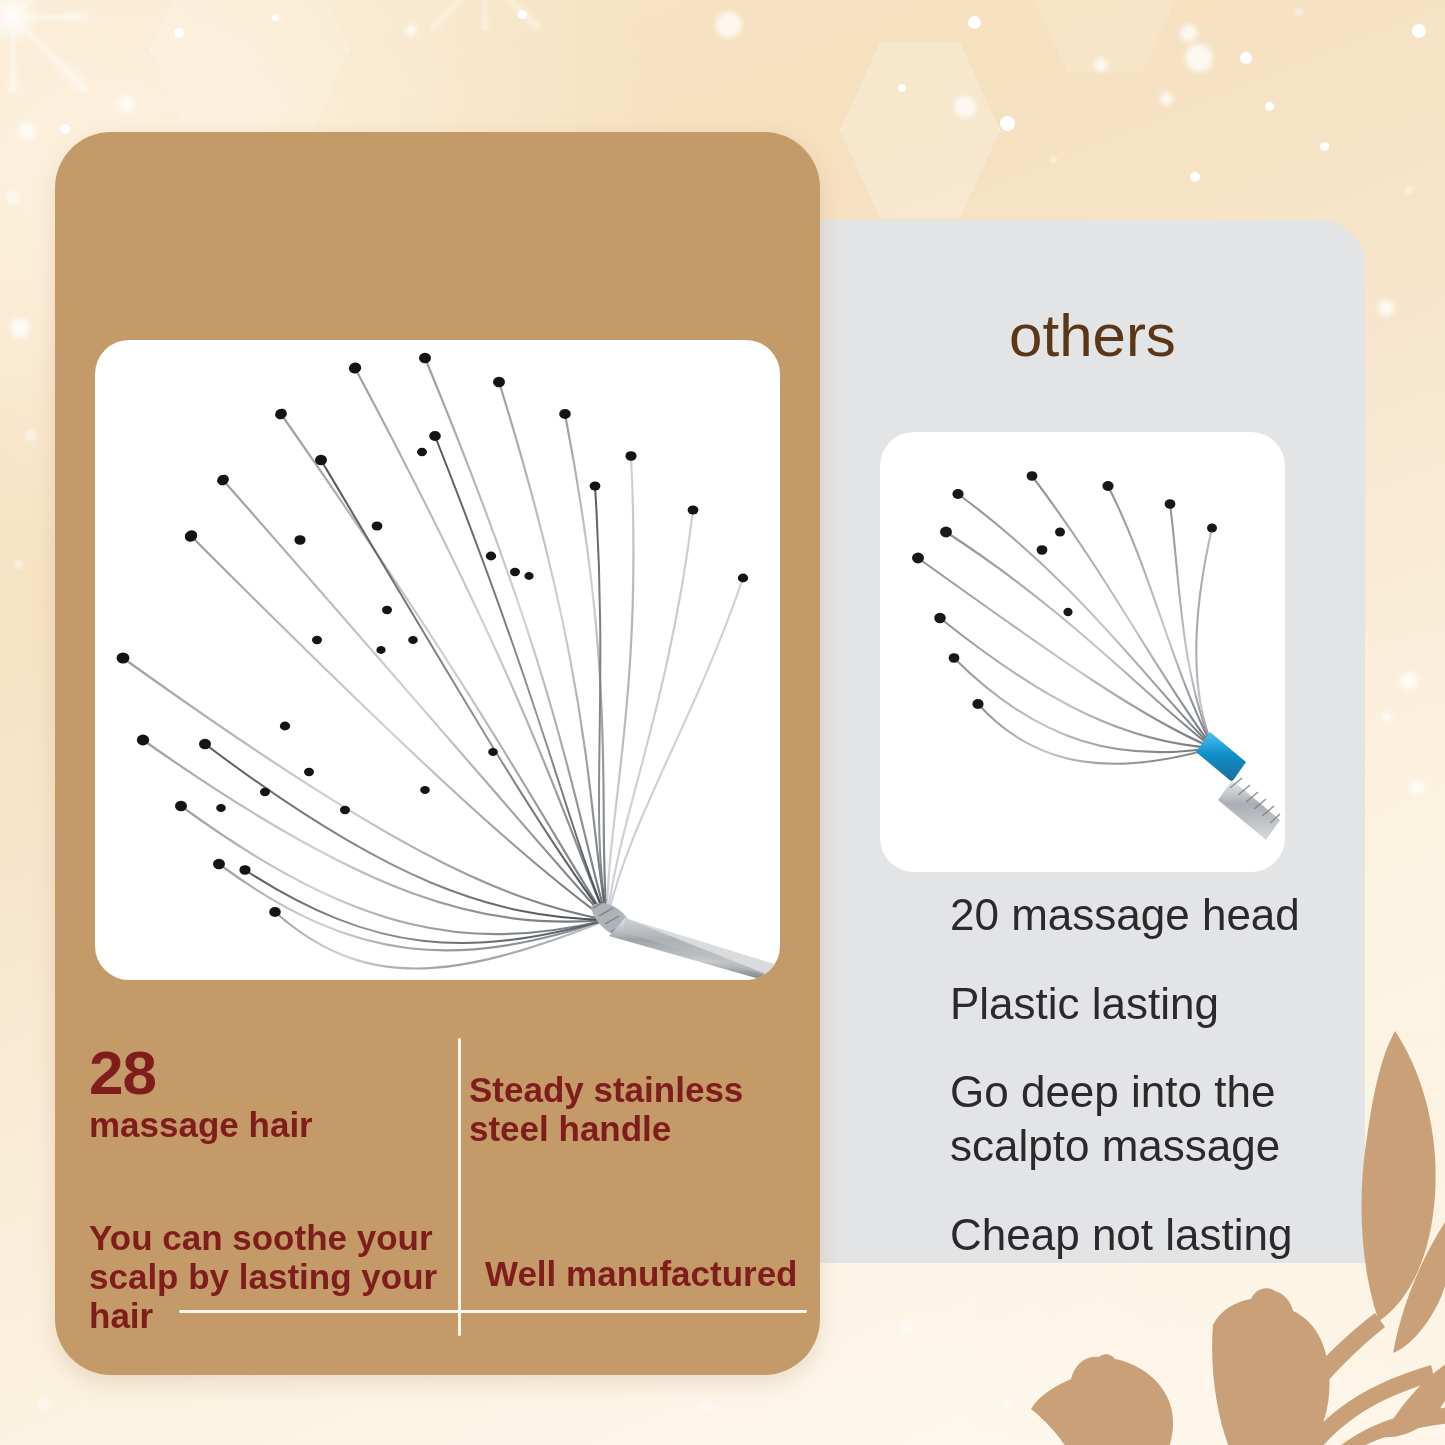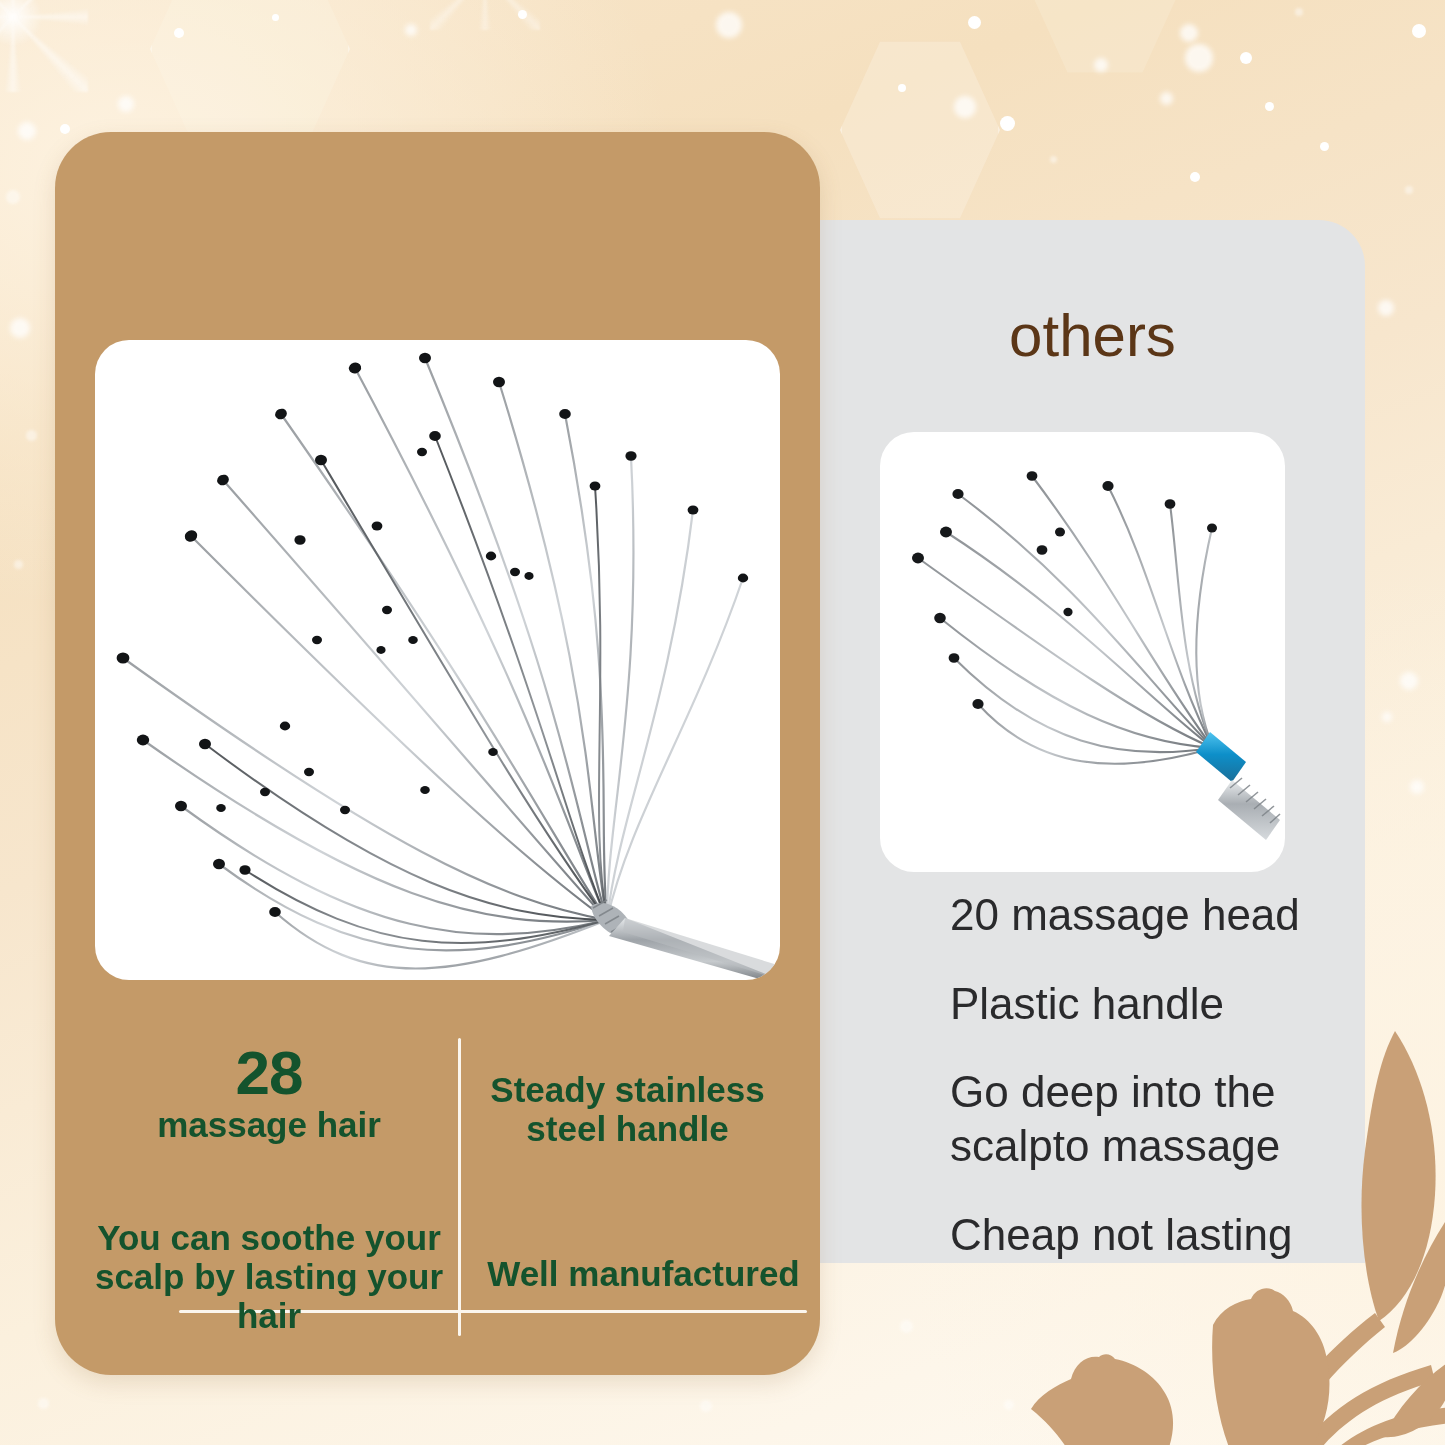--- a/index.html
+++ b/index.html
@@ -106,22 +106,22 @@
   }
   .h-divider {
     position: absolute;
     left: 90px; top: 288px;
     width: 628px; height: 3px;
     background: #fbf6ee;
     border-radius: 2px;
   }
   .feat {
     position: absolute;
-    text-align: center;
-    color: #14532d;
+    text-align: left;
+    color: #7f1d1d;
     font-weight: 700;
     line-height: 1.12;
   }
   .feat .big {
     display: block;
     font-size: 62px;
     line-height: 1.05;
     letter-spacing: -1px;
   }
   .feat .txt { display: block; font-size: 35px; }
@@ -292,21 +292,21 @@
           <line x1="374" y1="377" x2="386" y2="367"></line>
           <line x1="382" y1="384" x2="394" y2="374"></line>
           <line x1="390" y1="391" x2="400" y2="382"></line>
         </g>
       </g>
     </svg>
   </div>
 
   <div id="others-list">
     <div class="olist-item">20 massage head</div>
-    <div class="olist-item">Plastic handle</div>
+    <div class="olist-item">Plastic lasting</div>
     <div class="olist-item">Go deep into the scalpto massage</div>
     <div class="olist-item">Cheap not lasting</div>
   </div>
 
   <div id="ours-card">
 
     <div id="ours-title">ours</div>
 
     <div id="ours-photo">
       <svg viewBox="0 0 685 640" width="685" height="640">

